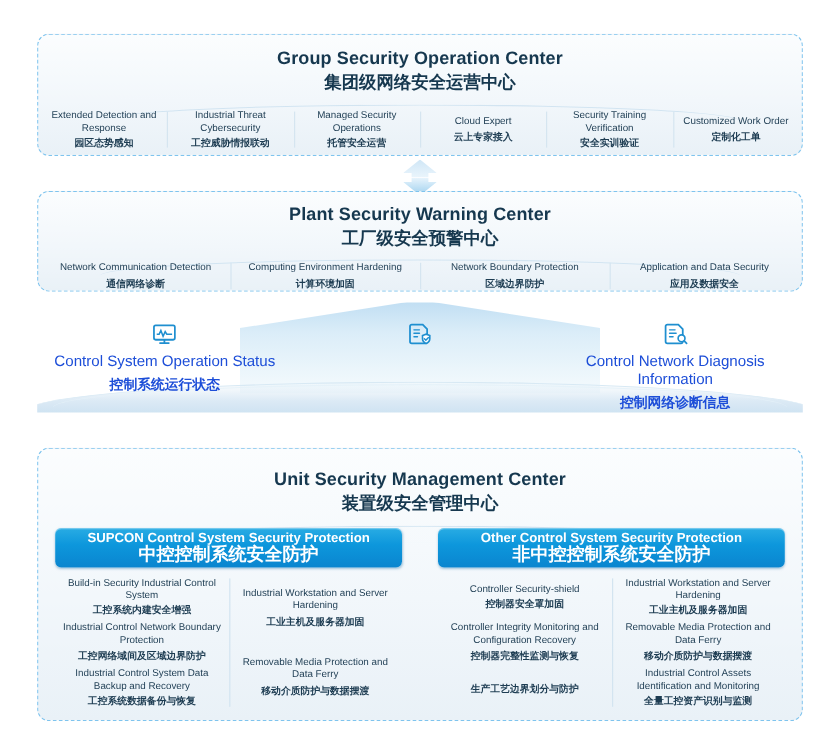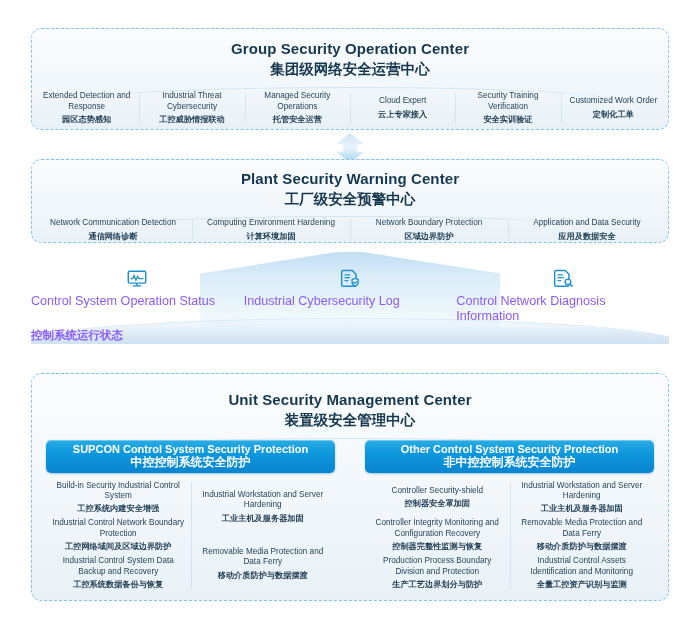--- a/index.html
+++ b/index.html
@@ -156,39 +156,39 @@
     border-radius: 50% / 20px 20px 0 0;
   }
 
   .flow-items {
     position: absolute;
     left: 0; top: 16px; width: 100%;
     display: flex;
   }
   .flow-item {
     flex: 1 1 0;
-    text-align: left;
-    color: #8b5cf6;
+    text-align: center;
+    color: #1d4ed8;
   }
   .flow-item .ficon {
     display: block;
     margin: 0 auto 4px auto;
     width: 22px; height: 22px;
   }
   .flow-item .en {
     display: block;
     font-size: 12.6px;
     line-height: 15px;
   }
   .flow-item .cn {
     display: block;
     font-size: 11.5px;
     line-height: 15px;
     font-weight: bold;
-    margin-top: 19px;
+    margin-top: 5px;
   }
 
   
   #panel-unit { left: 31px; top: 373px; width: 638px; height: 228px; }
   #panel-unit .panel-title { padding-top: 16px; }
   #panel-unit .title-curve { top: 64px; }
 
   .sub-wrap {
     position: absolute;
     left: 14px; right: 14px; top: 66px; bottom: 8px;
@@ -206,21 +206,21 @@
     background: linear-gradient(180deg, #29ace4 0%, #0d97dc 42%, #0a85cf 100%);
     box-shadow: 0 1px 2px rgba(10,100,160,.35), inset 0 1px 0 rgba(255,255,255,.35);
     color: #ffffff;
     display: flex;
     flex-direction: column;
     align-items: center;
     justify-content: center;
     text-align: center;
   }
   .sub-head .en { display: block; font-size: 11px; line-height: 13px; font-weight: bold; }
-  .sub-head .cn { display: block; font-size: 12px; line-height: 13px; font-weight: bold; }
+  .sub-head .cn { display: block; font-size: 15px; line-height: 13px; font-weight: bold; }
 
   .sub-body {
     flex: 1 1 auto;
     margin-top: 6px;
     display: flex;
   }
   .sub-body .bcol {
     flex: 1 1 0;
     display: flex;
     flex-direction: column;
@@ -337,21 +337,20 @@
 
       <div class="flow-item">
         <span class="ficon">
           <svg width="22" height="22" viewBox="0 0 24 24" fill="none" stroke="#1f8fd0" stroke-width="1.6">
             <path d="M4.5 2.8h10l4 4v11.4a1.6 1.6 0 0 1-1.6 1.6H4.5a1.6 1.6 0 0 1-1.6-1.6V4.4A1.6 1.6 0 0 1 4.5 2.8z"></path>
             <path d="M6.5 7.5h5M6.5 10.6h5M6.5 13.7h3.2" stroke-width="1.3" stroke-linecap="round"></path>
             <path d="M17.6 11.4l3.3 1.2v3c0 2.2-1.6 3.6-3.3 4.3-1.7-.7-3.3-2.1-3.3-4.3v-3z" fill="#ffffff" stroke-width="1.5"></path>
             <path d="M16 15.6l1.3 1.3 2.2-2.3" stroke-width="1.4" stroke-linecap="round"></path>
           </svg>
         </span>
-        <span class="en">Industrial Cybersecurity Log</span>
       </div>
 
       <div class="flow-item">
         <span class="ficon">
           <svg width="22" height="22" viewBox="0 0 24 24" fill="none" stroke="#1f8fd0" stroke-width="1.6">
             <path d="M4.5 2.8h10l4 4v11.4a1.6 1.6 0 0 1-1.6 1.6H4.5a1.6 1.6 0 0 1-1.6-1.6V4.4A1.6 1.6 0 0 1 4.5 2.8z"></path>
             <path d="M6.5 7.5h5M6.5 10.6h6M6.5 13.7h3.2" stroke-width="1.3" stroke-linecap="round"></path>
             <circle cx="17.4" cy="15.2" r="3.1" fill="#ffffff" stroke-width="1.5"></circle>
             <path d="M19.8 17.6l2.2 2.2" stroke-width="1.6" stroke-linecap="round"></path>
           </svg>
@@ -414,21 +413,20 @@
           <div class="bcol">
             <div class="cell">
               <span class="en">Controller Security-shield</span>
               <span class="cn">控制器安全罩加固</span>
             </div>
             <div class="cell">
               <span class="en">Controller Integrity Monitoring and Configuration Recovery</span>
               <span class="cn">控制器完整性监测与恢复</span>
             </div>
             <div class="cell">
-              <span class="en">Production Process Boundary Division and Protection</span>
               <span class="cn">生产工艺边界划分与防护</span>
             </div>
           </div>
           <div class="bcol">
             <div class="cell">
               <span class="en">Industrial Workstation and Server Hardening</span>
               <span class="cn">工业主机及服务器加固</span>
             </div>
             <div class="cell">
               <span class="en">Removable Media Protection and Data Ferry</span>

